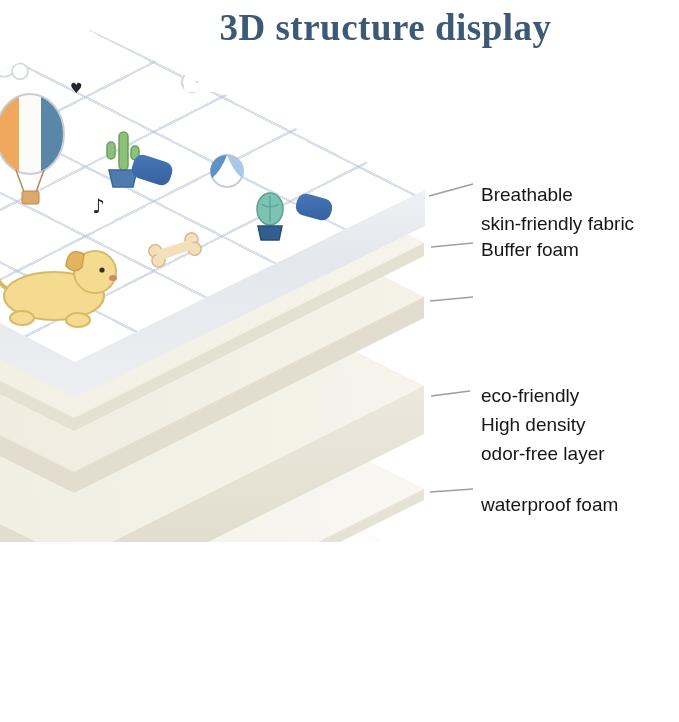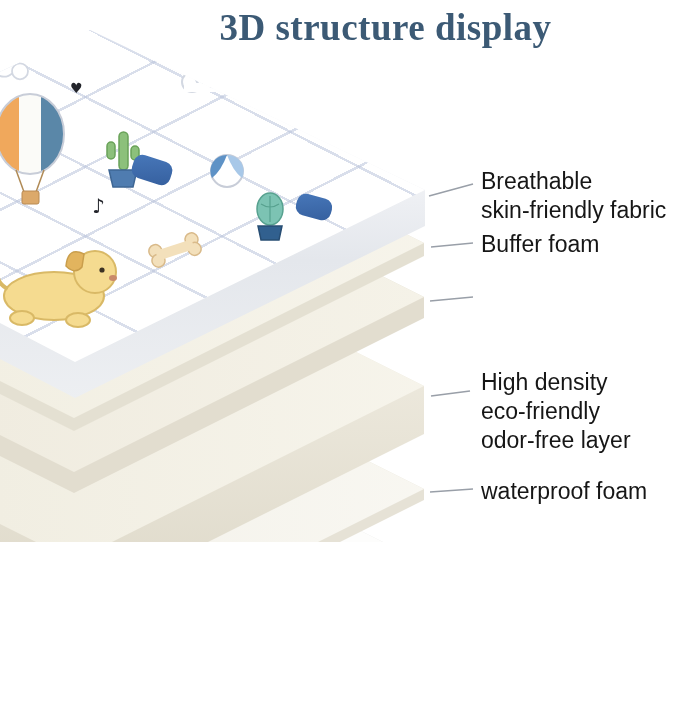--- a/index.html
+++ b/index.html
@@ -42,21 +42,21 @@
 
   .doodle { position:absolute; z-index:2; }
   .glyph  { position:absolute; z-index:2; font-family:"DejaVu Sans", sans-serif; color:#22242a; }
   .pillow { position:absolute; z-index:2; background:linear-gradient(160deg,#4878ba,#355f9e); border-radius:9px; }
 
   .leaders { position:absolute; inset:0; z-index:30; pointer-events:none; }
   .leaders line { stroke:#999fa8; stroke-width:1.6; }
 
   .annotation {
     position:absolute; left:481px; z-index:40;
-    font-size:23px; line-height:29px; color:#161616; white-space:nowrap;
+    font-size:19px; line-height:29px; color:#161616; white-space:nowrap;margin-top:13px;
   }
   .annotation span { display:block; }
 </style>
 </head>
 <body>
 
 <div class="stage">
 
   <h1 class="page-title">3D structure display</h1>
 
@@ -198,28 +198,28 @@
     <line x1="430" y1="301" x2="473" y2="297"></line>
     <line x1="431" y1="396" x2="470" y2="391"></line>
     <line x1="430" y1="492" x2="473" y2="489"></line>
   </svg>
 
   <div class="annotation" style="top:167px;">
     <span>Breathable</span>
     <span>skin-friendly fabric</span>
   </div>
 
-  <div class="annotation" style="top:230px;">
+  <div class="annotation" style="top:222px;">
     <span>Buffer foam</span>
   </div>
 
 
   <div class="annotation" style="top:368px;">
+    <span>eco-friendly</span>
     <span>High density</span>
-    <span>eco-friendly</span>
     <span>odor-free layer</span>
   </div>
 
   <div class="annotation" style="top:477px;">
     <span>waterproof foam</span>
   </div>
 
 </div>
 
 </body></html>

